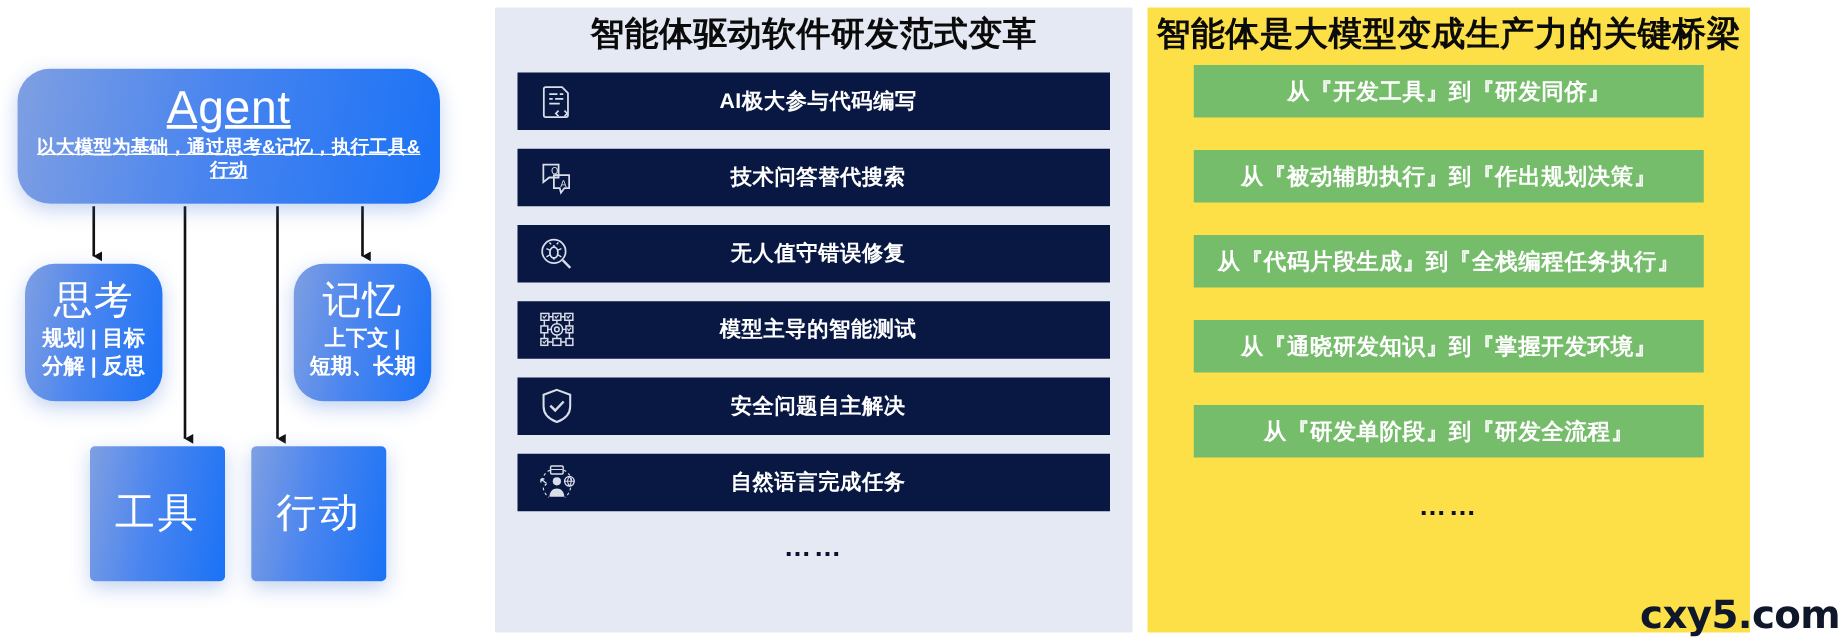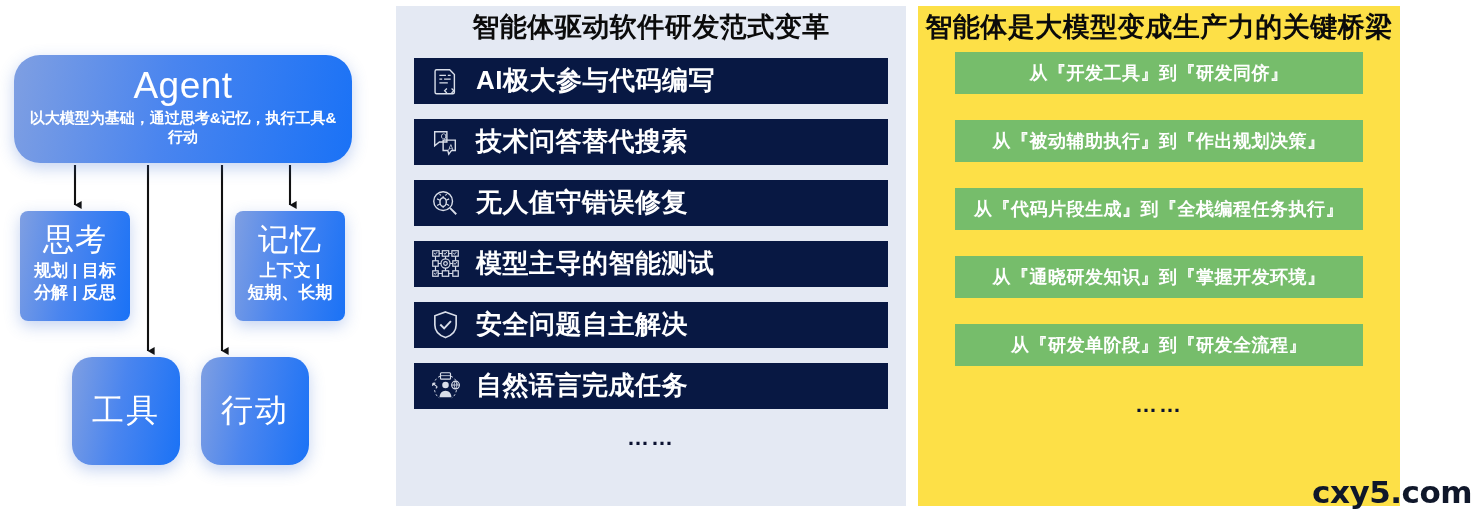--- a/index.html
+++ b/index.html
@@ -39,55 +39,56 @@
     align-items: center;
     justify-content: center;
     text-align: center;
     box-sizing: border-box;
   }
   .node-agent {
     left: 14px; top: 55px;
     width: 338px; height: 108px;
     border-radius: 26px;
     padding: 6px 14px 10px;
+    text-decoration: underline;
   }
   .agent-title {
     font-size: 37px;
     font-weight: 400;
     line-height: 1.02;
     letter-spacing: 0.5px;
     margin-bottom: 3px;
   }
   .agent-sub {
     font-size: 15px;
     font-weight: bold;
     line-height: 1.28;
   }
   .node-mid {
     width: 110px; height: 110px;
-    border-radius: 8px;
+    border-radius: 24px;
     padding: 4px 5px 8px;
   }
   .node-think { left: 20px; top: 211px; }
   .node-memory { left: 235px; top: 211px; }
   .node-mid .mid-title {
     font-size: 31px;
     font-weight: 400;
     line-height: 1.05;
     margin-bottom: 4px;
     letter-spacing: 1px;
   }
   .node-mid .mid-sub {
     font-size: 17px;
     font-weight: bold;
     line-height: 1.3;
   }
   .node-bot {
     width: 108px; height: 108px;
-    border-radius: 20px;
+    border-radius: 4px;
   }
   .node-tool { left: 72px; top: 357px; }
   .node-action { left: 201px; top: 357px; }
   .node-bot .bot-title {
     font-size: 32px;
     font-weight: 400;
     letter-spacing: 2px;
   }
   .arrows-svg {
     position: absolute;
@@ -128,23 +129,23 @@
     width: 62px;
     flex: 0 0 62px;
     display: flex;
     align-items: center;
     justify-content: center;
     color: #d9dee9;
   }
   .mid-icon svg { display: block; }
   .mid-label {
     flex: 1 1 auto;
-    text-align: left;
+    text-align: center;
     color: #ffffff;
-    font-size: 26px;
+    font-size: 17px;
     font-weight: bold;
     letter-spacing: 0.5px;
     padding-right: 55px;
   }
   .ellipsis {
     text-align: center;
     color: #0a1130;
     font-size: 22px;
     font-weight: bold;
     letter-spacing: 2px;

